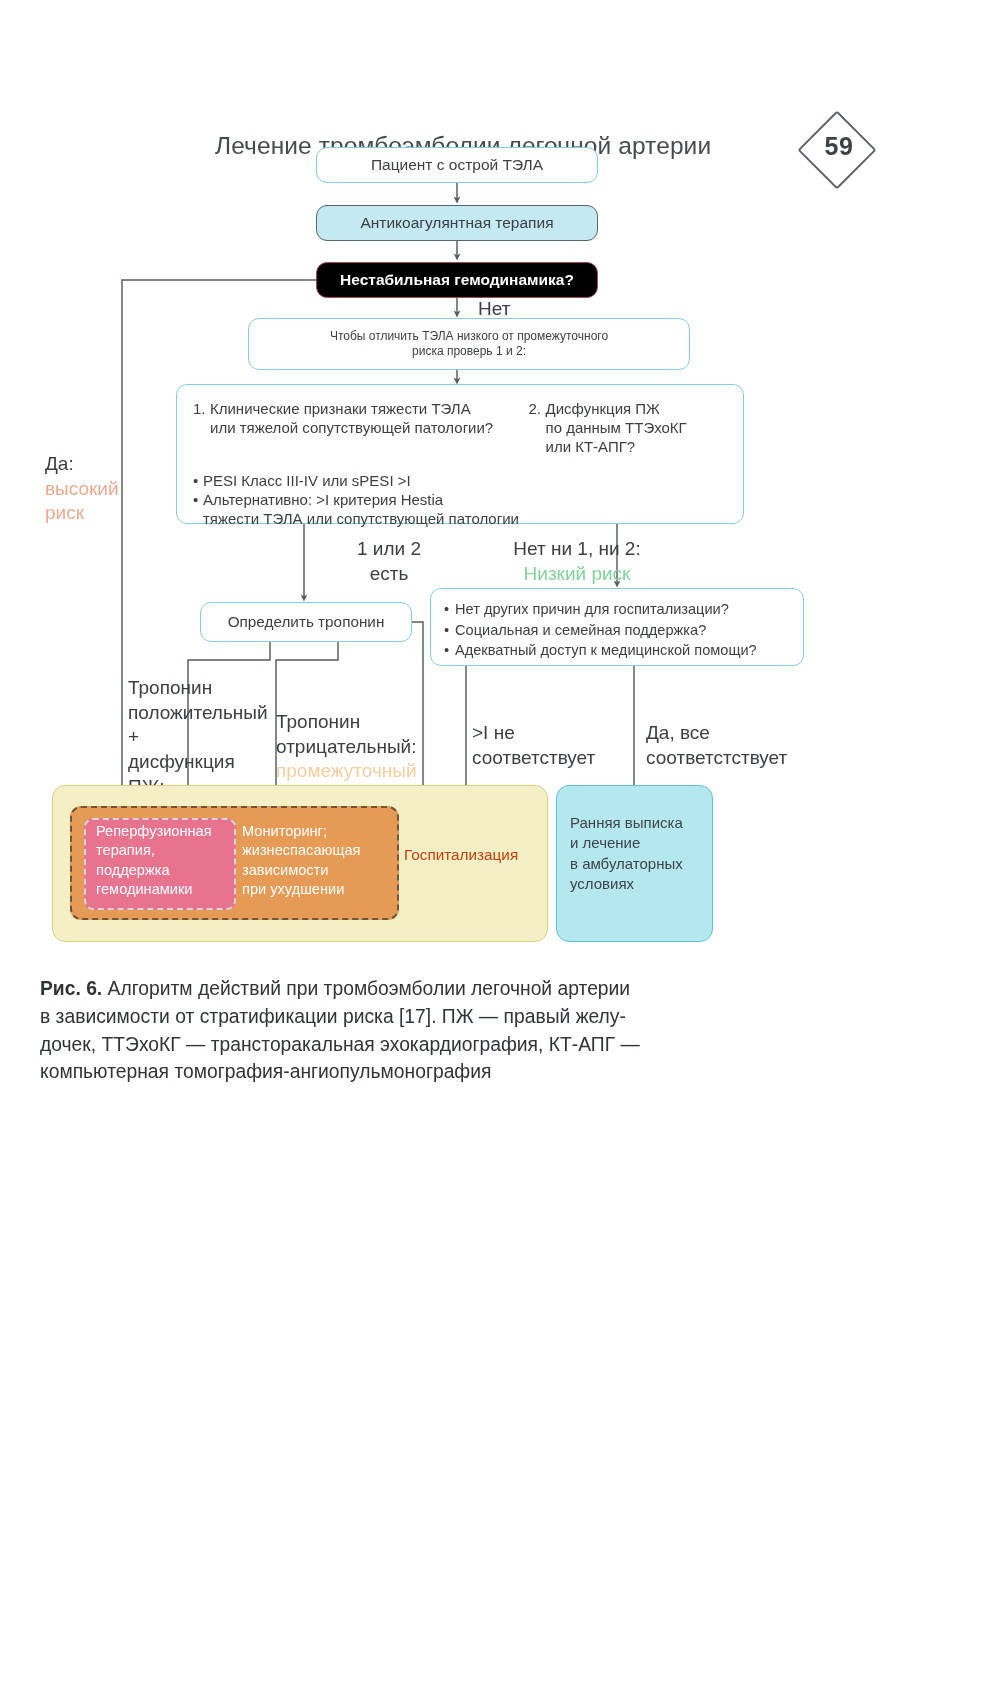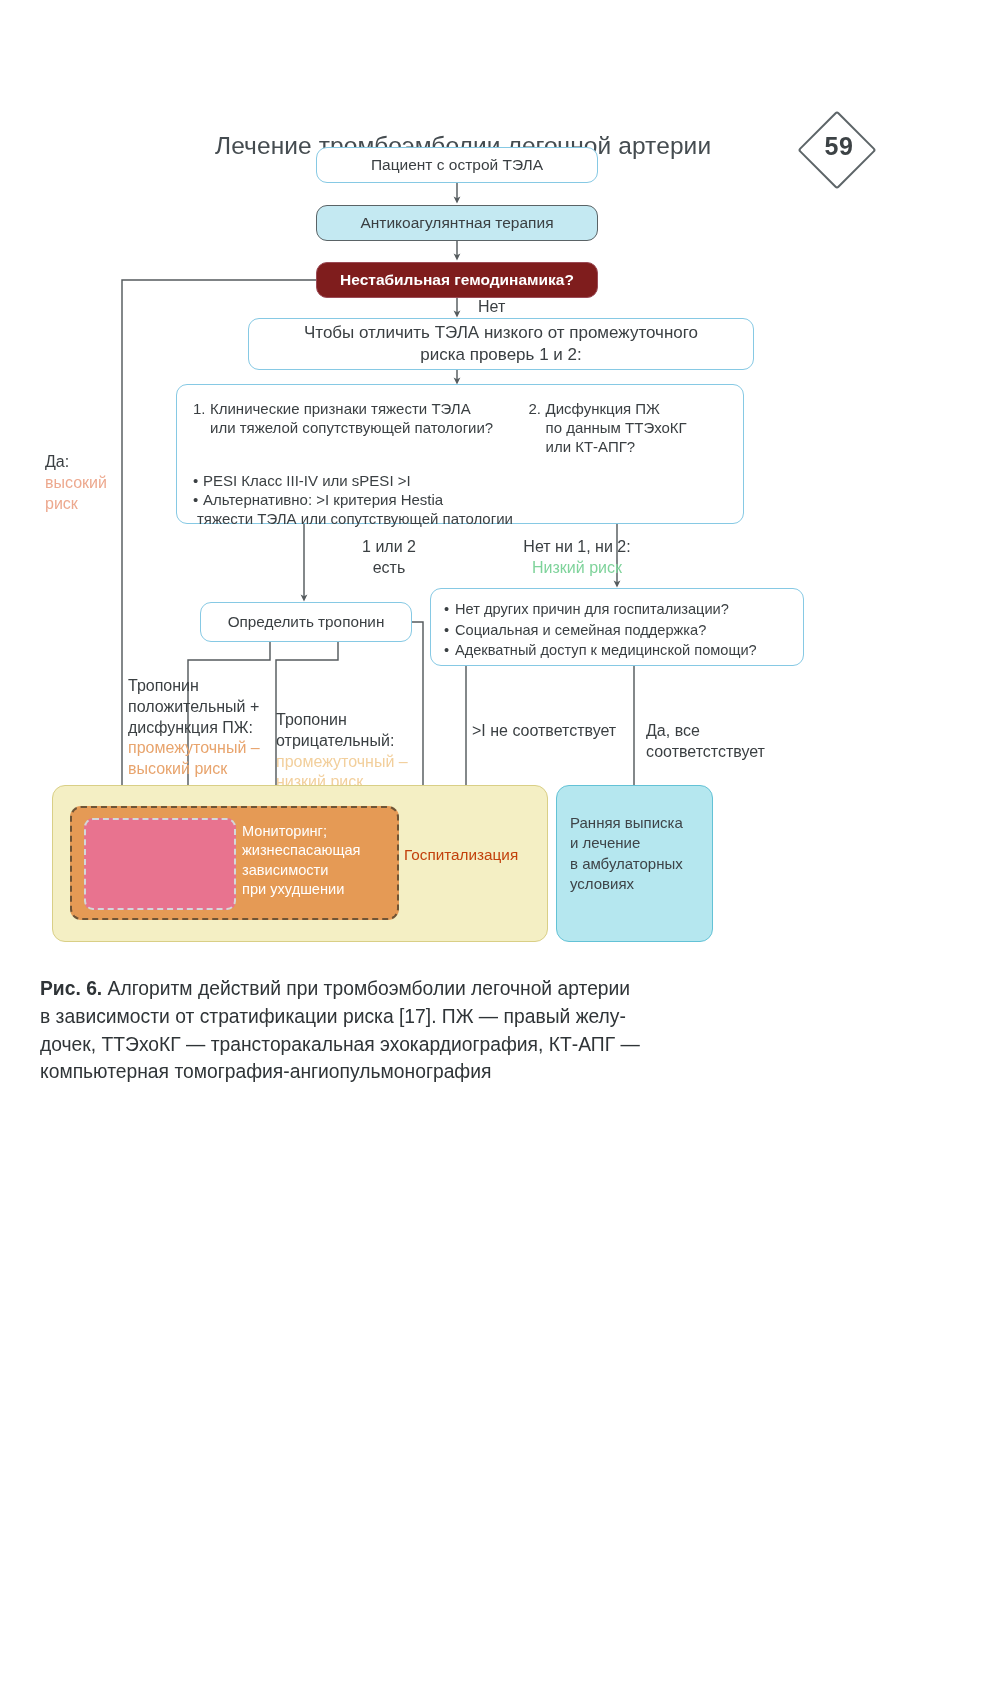--- a/index.html
+++ b/index.html
@@ -29,54 +29,54 @@
     position:absolute;left:0;top:14px;width:88px;text-align:center;
     font-size:25px;font-weight:bold;color:#3c4245;letter-spacing:.5px;
   }
 
   
   .box{position:absolute;box-sizing:border-box;display:flex;
        align-items:center;justify-content:center;text-align:center;
        line-height:1.28;}
   .b-white{background:#ffffff;border:1.6px solid #86c9e4;border-radius:11px;}
   .b-cyan {background:#c4e9f2;border:1.6px solid #5a6366;border-radius:11px;}
-  .b-red  {background:#7f1d1d;border:1.6px solid #9b4a55;border-radius:11px;color:#ffffff;}
+  .b-red  {background:#000000;border:1.6px solid #9b4a55;border-radius:11px;color:#ffffff;}
 
   
   #box-patient{left:316px;top:147px;width:282px;height:36px;font-size:15.5px;}
   #box-anticoag{left:316px;top:205px;width:282px;height:36px;font-size:15.5px;text-align:center;}
   #box-unstable{left:316px;top:262px;width:282px;height:36px;font-size:15.5px;font-weight:600;}
-  #box-distinguish{left:248px;top:318px;width:506px;height:52px;font-size:17px;padding:0 14px;}
+  #box-distinguish{left:248px;top:318px;width:442px;height:52px;font-size:12px;padding:0 14px;}
   #box-criteria{left:176px;top:384px;width:568px;height:140px;
                 display:block;text-align:left;padding:14px 16px 10px 16px;font-size:15px;}
   #box-troponin{left:200px;top:602px;width:212px;height:40px;font-size:15.3px;}
   #box-lowrisk{left:430px;top:588px;width:374px;height:78px;
                display:block;text-align:left;padding:11px 13px;font-size:14.6px;}
 
   .crit-cols{display:flex;gap:8px;}
   .crit-left{width:330px;}
   .crit-right{width:200px;}
   .crit-q{display:flex;}
   .crit-q .n{width:17px;flex:none;}
   .crit-q .t{flex:1;}
   .crit-bullets{margin-top:14px;}
   .crit-bullets .li{display:flex;}
   .crit-bullets .li .dot{width:10px;flex:none;}
   .crit-bullets .li .t{flex:1;}
-  .crit-cont{margin-left:4px;}
+  .crit-cont{margin-left:10px;}
 
   .lr-li{display:flex;margin-bottom:2px;}
   .lr-li .dot{width:11px;flex:none;}
   .lr-li .t{flex:1;}
 
   
   .wires{position:absolute;left:0;top:0;width:1000px;height:1705px;pointer-events:none;}
 
   
-  .lbl{position:absolute;font-size:16px;color:#3a3f42;line-height:1.3;}
+  .lbl{position:absolute;font-size:19px;color:#3a3f42;line-height:1.3;}
   #lbl-net{left:478px;top:297px;}
   #lbl-da{left:45px;top:452px;width:90px;}
   #lbl-da .k{color:#3a3f42;}
   #lbl-da .v{color:#eda98f;}
   #lbl-1or2{left:339px;top:537px;width:100px;text-align:center;}
   #lbl-none12{left:492px;top:537px;width:170px;text-align:center;}
   #lbl-none12 .v{color:#7fd39b;}
   #lbl-trop-pos{left:128px;top:676px;width:140px;}
   #lbl-trop-pos .v{color:#e8a46d;}
   #lbl-trop-neg{left:276px;top:710px;width:132px;}
@@ -263,20 +263,26 @@
 
   <div class="lbl" id="lbl-allmatch">
     <span>Да, все</span><br>
     <span>соответстствует</span>
   </div>
 
   <div id="bay-yellow"></div>
   <div id="bay-orange"></div>
   <div id="bay-pink"></div>
 
+  <div class="bay-txt" id="txt-reperf">
+    <span>Реперфузионная</span><br>
+    <span>терапия,</span><br>
+    <span>поддержка</span><br>
+    <span>гемодинамики</span>
+  </div>
 
   <div class="bay-txt" id="txt-monitor">
     <span>Мониторинг;</span><br>
     <span>жизнеспасающая</span><br>
     <span>зависимости</span><br>
     <span>при ухудшении</span>
   </div>
 
   <div id="txt-hosp">Госпитализация</div>
 

